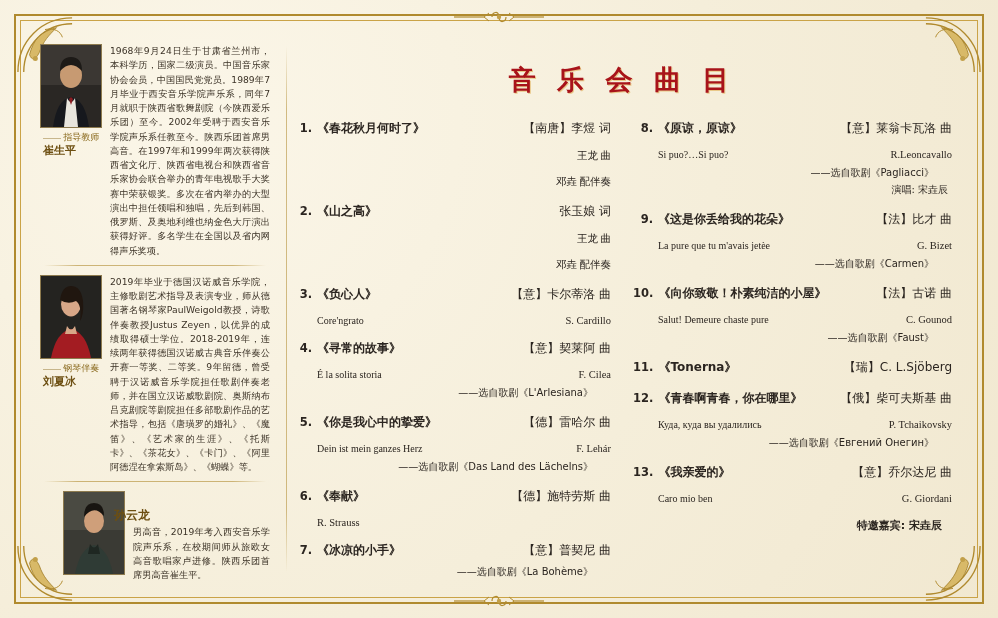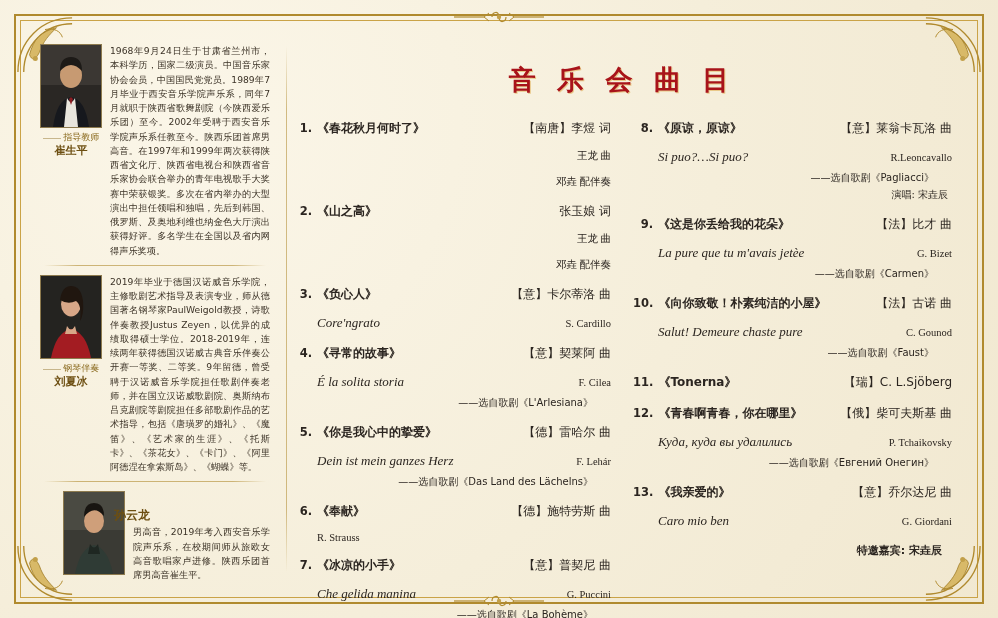--- a/index.html
+++ b/index.html
@@ -72,21 +72,21 @@
     display:flex;flex-direction:column;align-items:center;
   }
   .photo{
     width:60px;height:82px;
     background:#30302e;
     border:1px solid #8d7a4e;
     overflow:hidden;position:relative;
   }
   .photo svg{width:100%;height:100%;display:block;}
   .role{
-    font-size:9px;color:#8a6a1e;margin-top:4px;text-align:center;
+    font-size:9px;color:#8a6a1e;margin-top:4px;text-align:left;
     line-height:1.25;white-space:nowrap;
   }
   .role .nm{display:block;font-size:11px;color:#6d4f12;margin-top:1px;font-weight:bold;}
   .bio .txt{
     flex:1;padding-left:8px;
     font-size:9.2px;line-height:1.55;color:#3b3226;
     text-align:justify;
     font-family:"DejaVu Sans", sans-serif;
   }
   .hdiv{
@@ -135,21 +135,21 @@
   }
   .credit{
     font-size:12px;color:#2b2520;white-space:nowrap;
     font-family:"DejaVu Sans", sans-serif;
     text-align:right;
   }
   .line2{
     display:flex;align-items:center;margin-top:12px;padding-left:25px;
   }
   .fr-title{
-    flex:1;font-size:13px;color:#2b2520;font-style:italic;
+    flex:1;font-size:10px;color:#2b2520;
     font-family:"Liberation Serif", serif;
   }
   .composer{
     font-size:10.5px;color:#2b2520;white-space:nowrap;
     font-family:"Liberation Serif", serif;
   }
   .line3{
     margin-top:6px;text-align:right;padding-right:18px;
     font-size:10px;color:#2b2520;
     font-family:"DejaVu Sans", sans-serif;
@@ -398,24 +398,20 @@
                 <span class="composer">R. Strauss</span>
               </div>
           </div>
 
           <div class="item">
             <div class="line1">
               <span class="num">7.</span>
               <span class="cn-title">《冰凉的小手》</span>
               <span class="credit">【意】普契尼 曲</span>
             </div>
-            <div class="line2">
-                <span class="fr-title">Che gelida manina</span>
-                <span class="composer">G. Puccini</span>
-              </div>
             <div class="line3">——选自歌剧《La Bohème》</div>
           </div>
 
         </div>
 
         <div class="prog-col">
 
           <div class="item">
             <div class="line1">
               <span class="num">8.</span>

